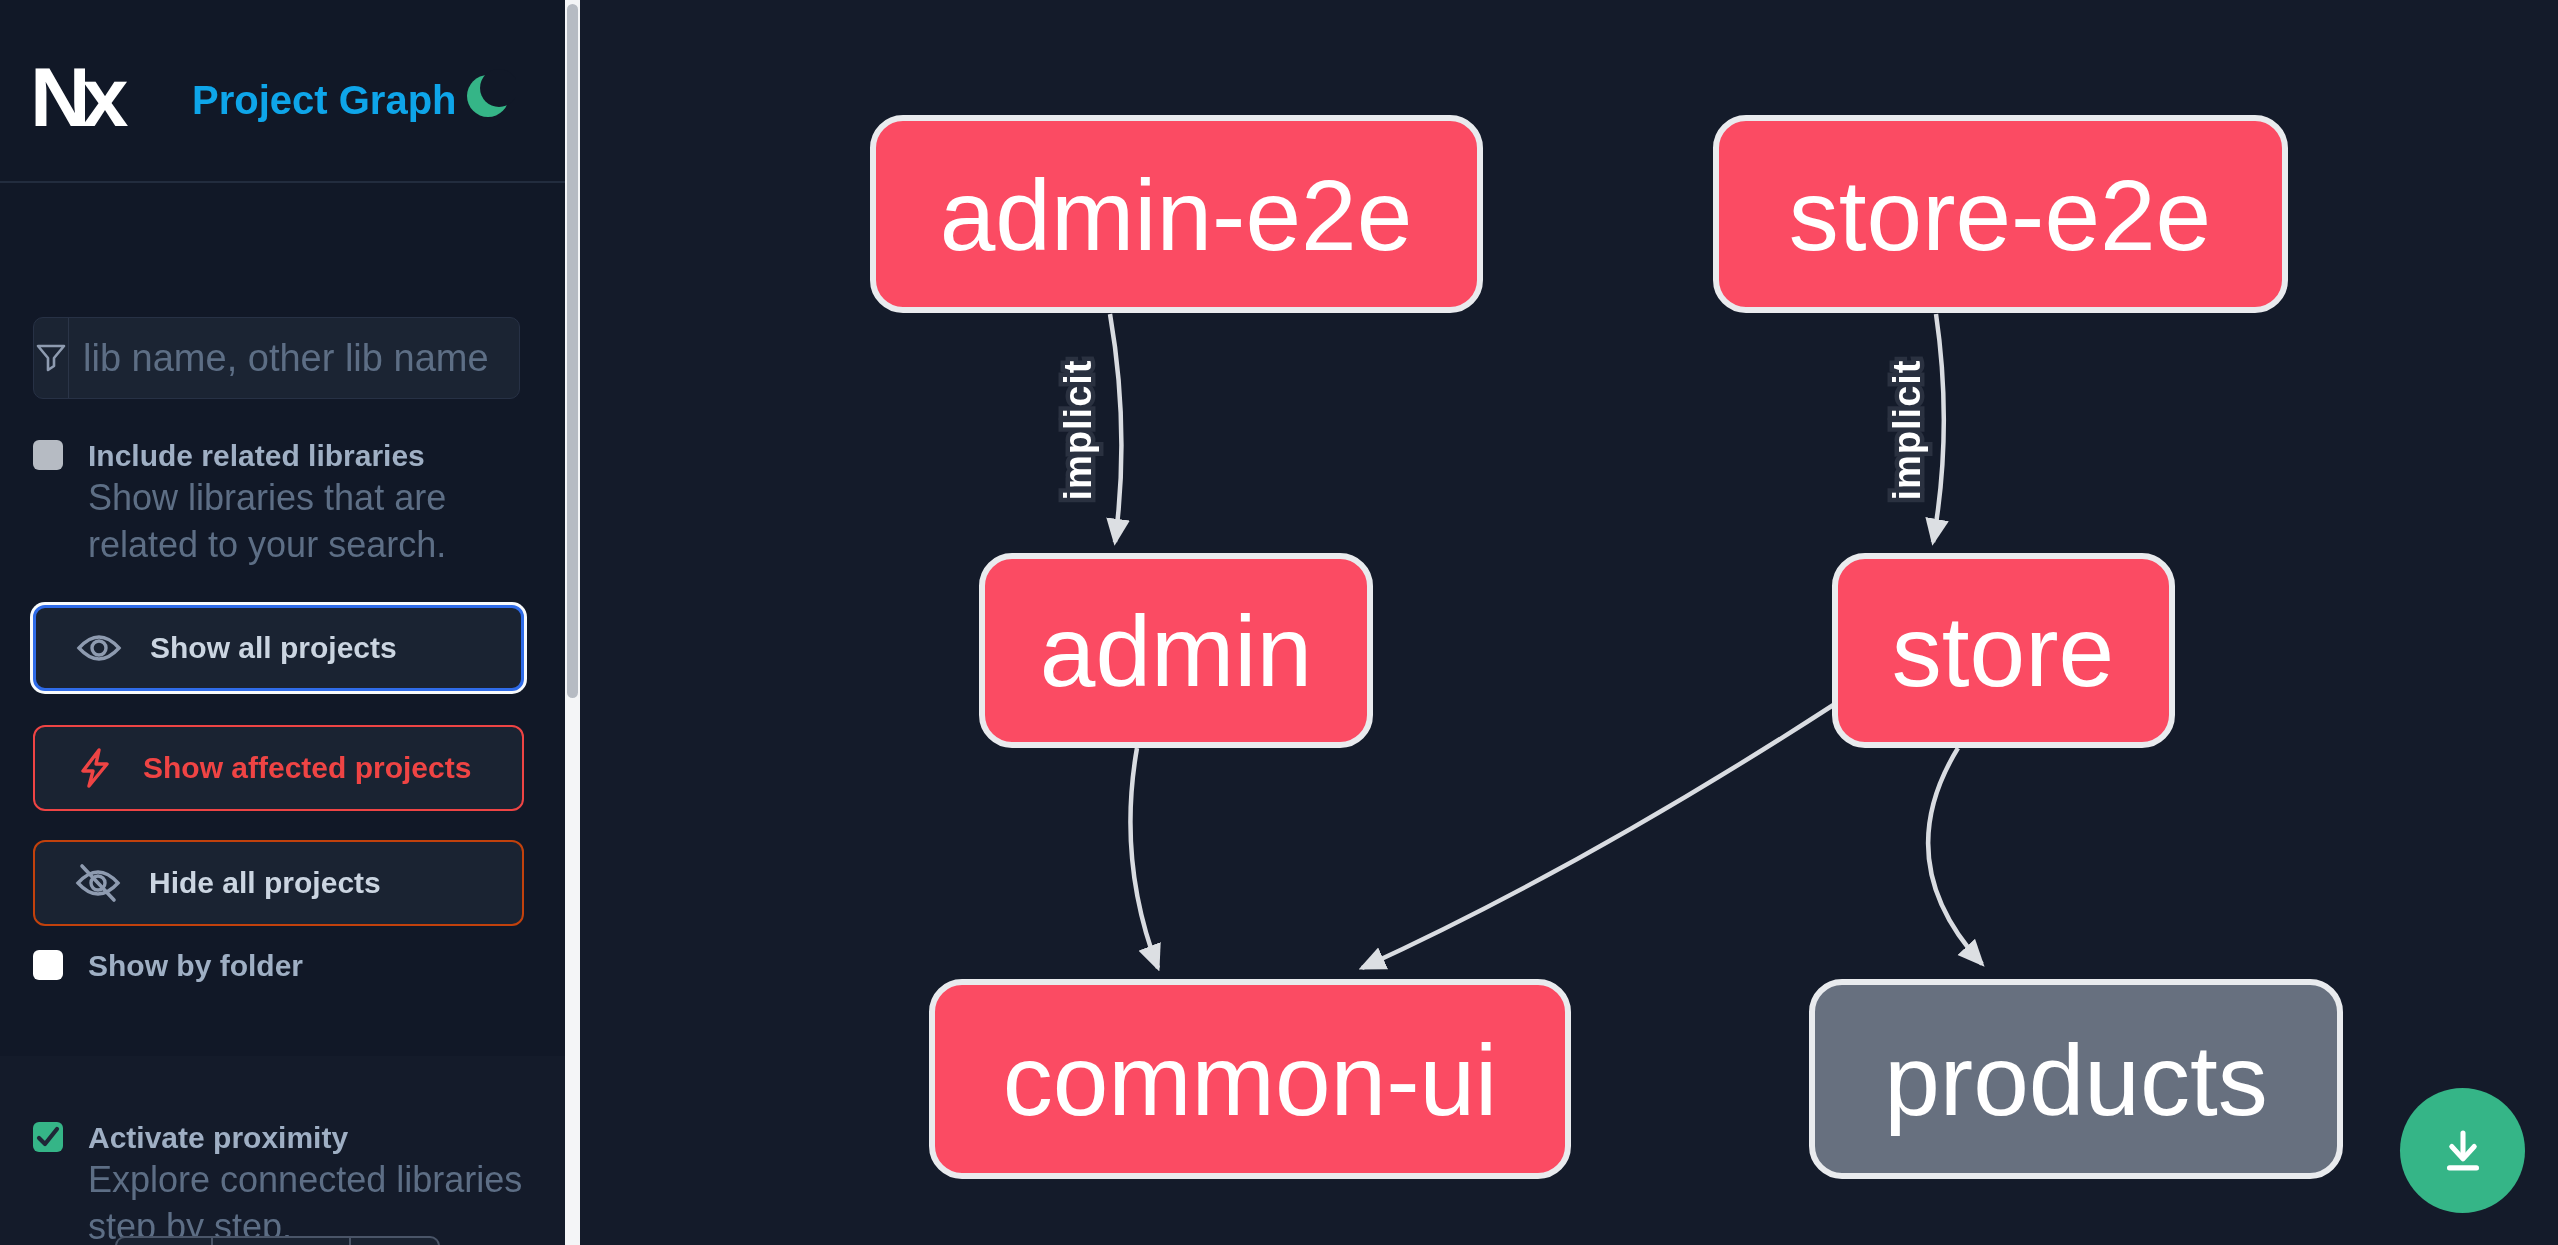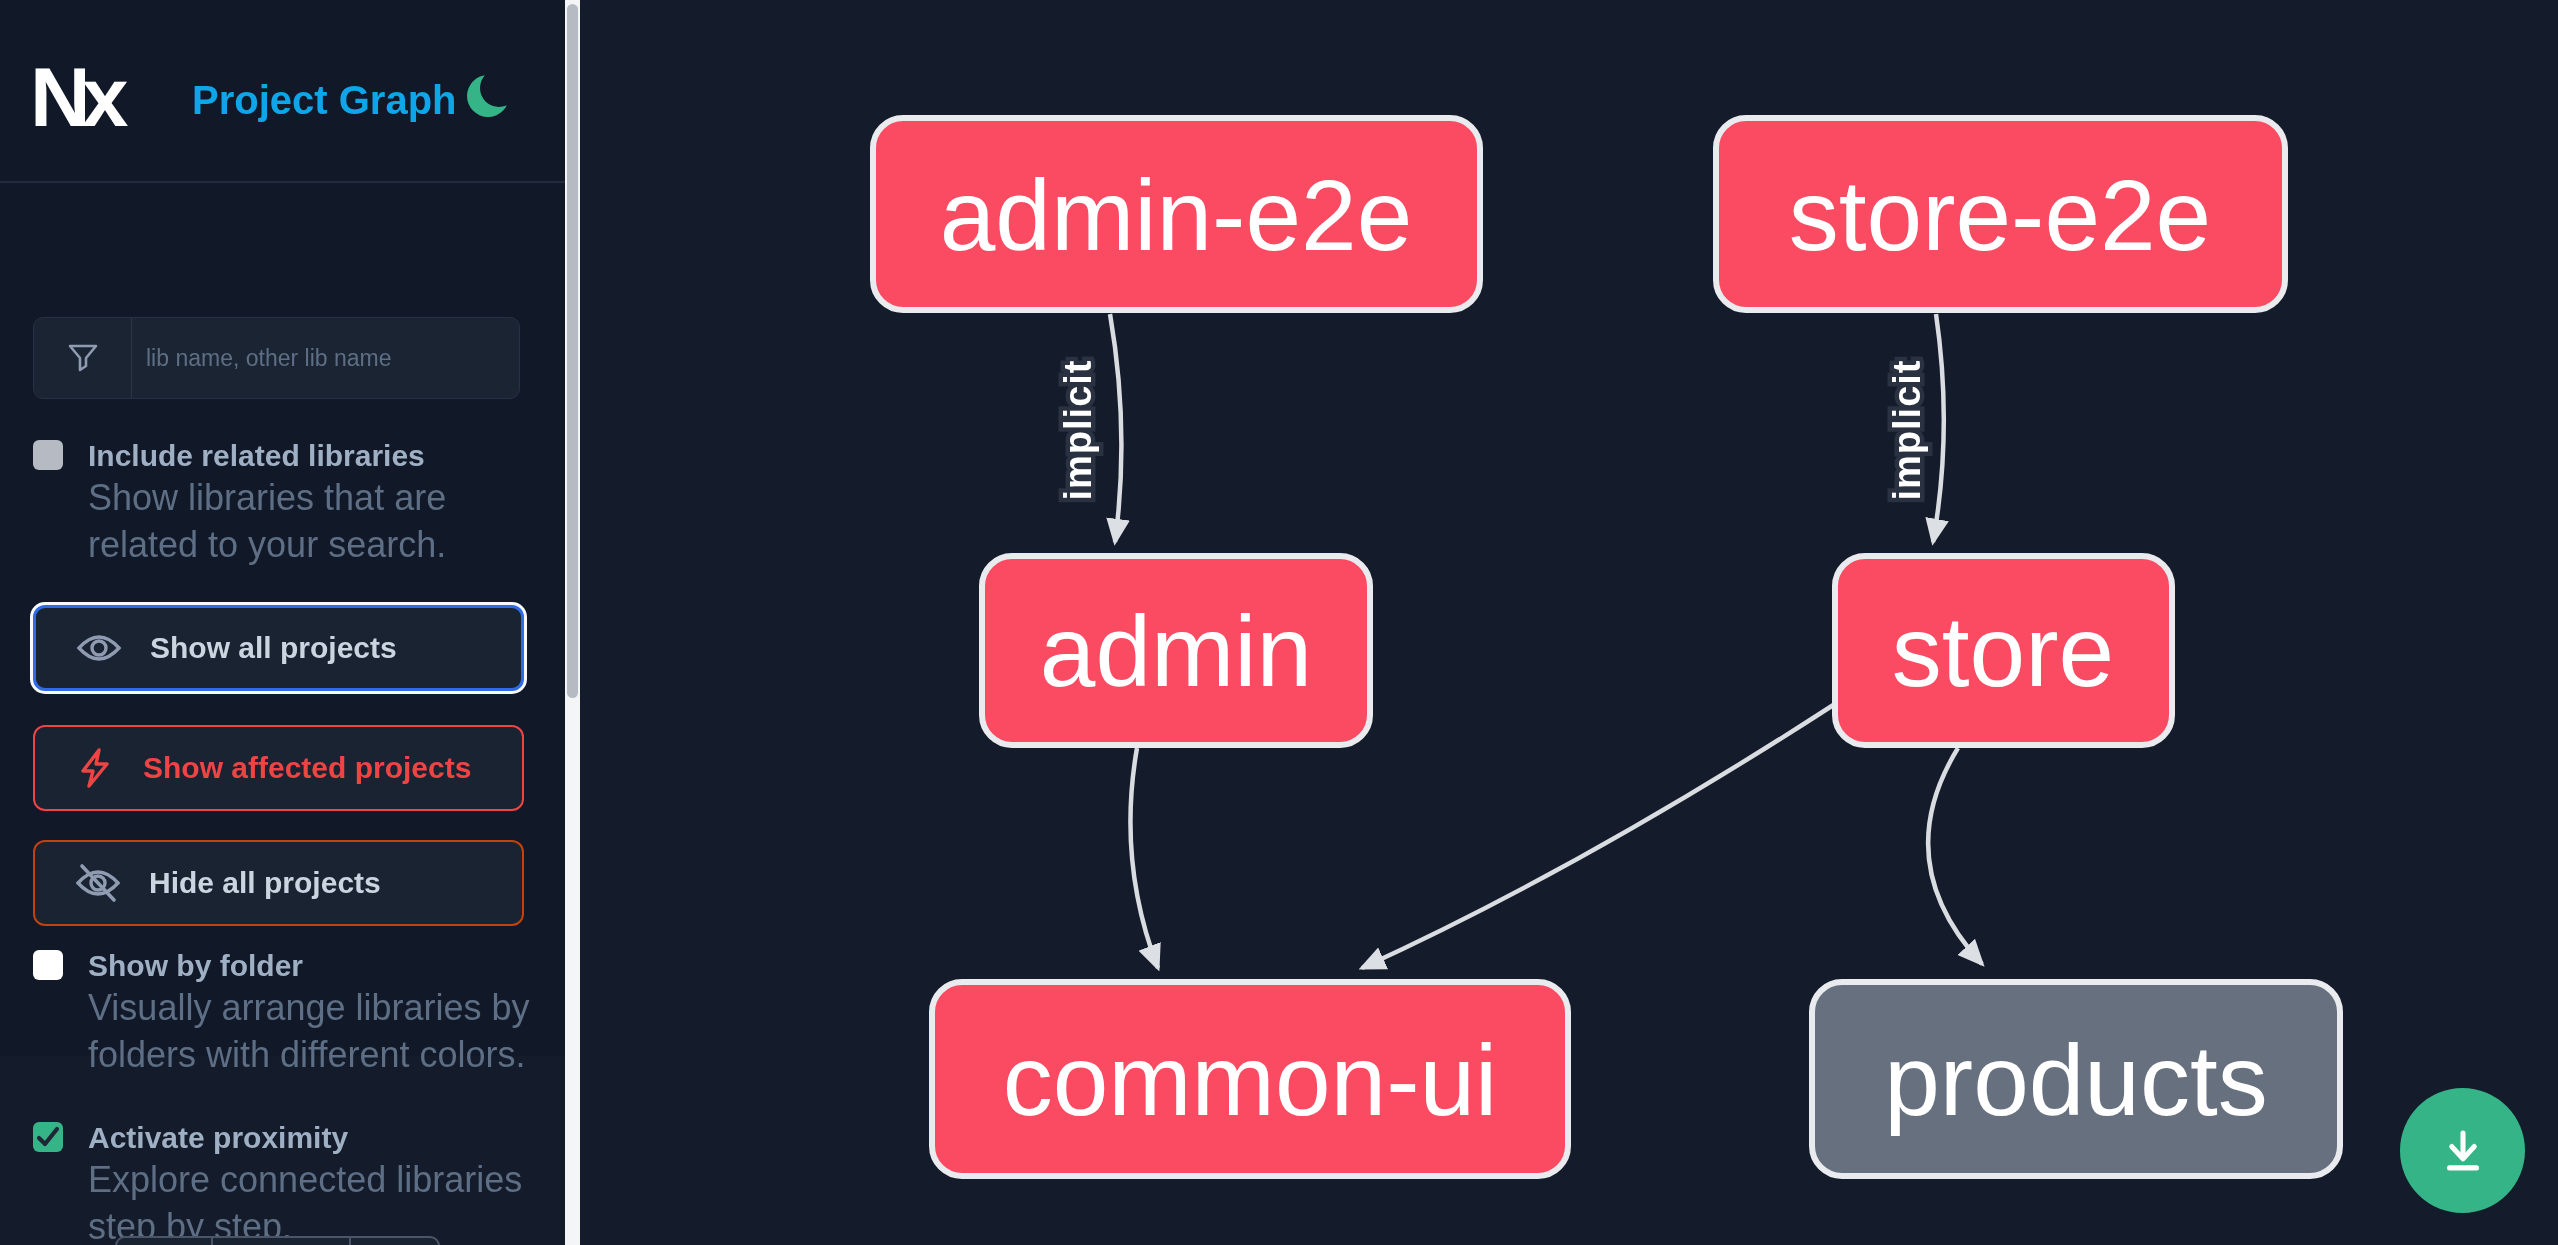--- a/index.html
+++ b/index.html
@@ -23,21 +23,21 @@
   .tagline-row { position:absolute; left:33px; top:230px; display:flex; align-items:center; gap:20px; }
   .info-badge { width:30px; height:30px; flex:0 0 auto; }
   .tagline { font-size:26px; color:#94a3b8; }
 
   .searchbox { position:absolute; left:33px; top:317px; width:487px; height:82px;
                background:#1b2433; border:1px solid #273145; border-radius:10px;
                display:flex; align-items:center; }
   .funnel-zone { width:98px; height:100%; display:flex; align-items:center; justify-content:center;
                  border-right:1px solid #2b3548; }
   .searchbox input { flex:1; height:100%; background:transparent; border:none; outline:none;
-                     padding:0 20px 0 14px; font-size:23px; color:#cbd5e1;
+                     padding:0 20px 0 14px; font-size:38px; color:#cbd5e1;
                      font-family:"Liberation Sans", sans-serif; }
   .searchbox input::placeholder { color:#5d6e85; opacity:1; }
 
   .option { position:absolute; left:33px; width:500px; }
   .opt-box { position:absolute; left:0; top:2px; width:30px; height:30px; border-radius:6px; }
   .opt-box.gray  { background:#b6bbc3; }
   .opt-box.white { background:#ffffff; }
   .opt-box.green { background:#35b587; }
   .opt-box svg { position:absolute; left:3px; top:4px; }
   .opt-text { margin-left:55px; width:445px; }
@@ -142,21 +142,20 @@
         <circle cx="23" cy="20" r="7" fill="none" stroke="#8e9bb0" stroke-width="3.4"></circle>
         <line x1="7" y1="3" x2="39" y2="37" stroke="#8e9bb0" stroke-width="3.6" stroke-linecap="round"></line>
       </svg>
       <span>Hide all projects</span>
     </button>
 
     <div class="option opt-2">
       <div class="opt-box white"></div>
       <div class="opt-text">
         <div class="opt-label">Show by folder</div>
-        <div class="opt-desc">Visually arrange libraries by folders with different colors.</div>
       </div>
     </div>
 
     <div class="option opt-3">
       <div class="opt-box green">
         <svg width="24" height="22" viewBox="0 0 24 22">
           <polyline points="3,12 9,18 21,3" fill="none" stroke="#1f2737" stroke-width="4.2" stroke-linecap="round" stroke-linejoin="round"></polyline>
         </svg>
       </div>
       <div class="opt-text">

